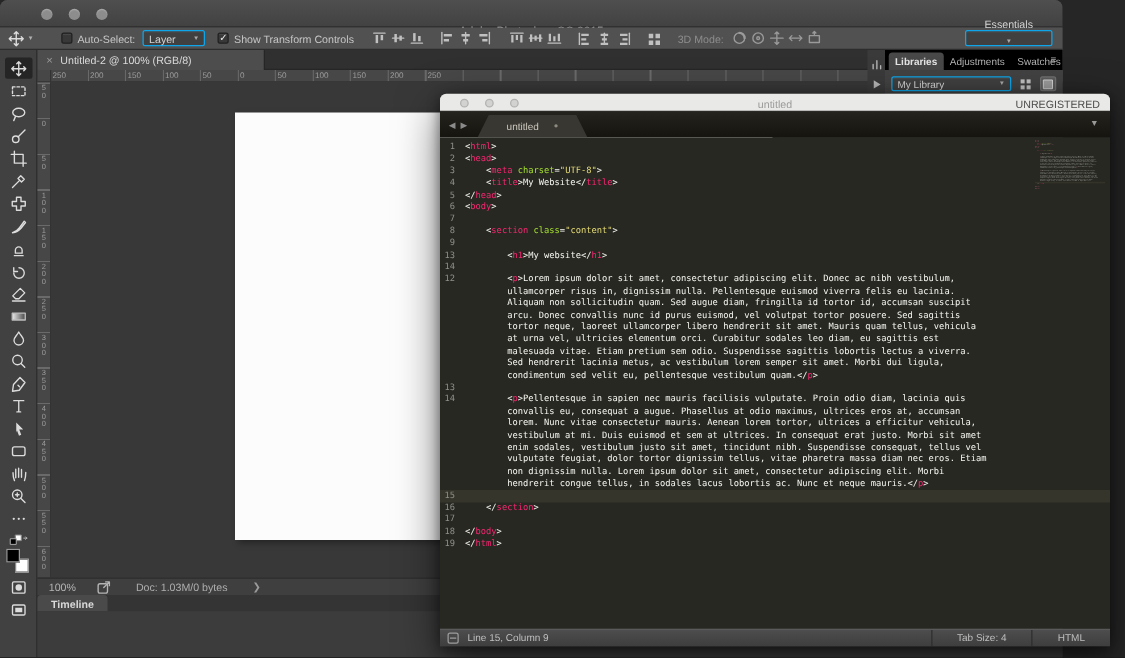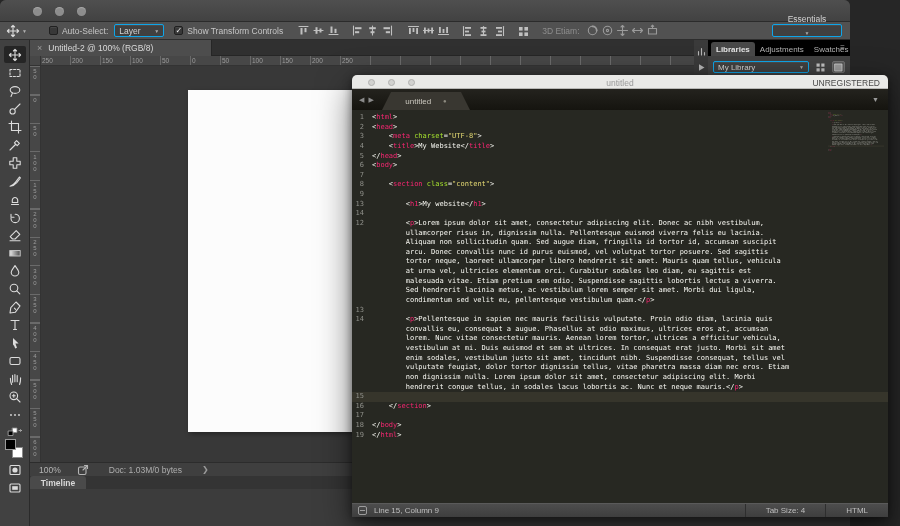--- a/index.html
+++ b/index.html
@@ -240,21 +240,21 @@
           </span>
         </span>
       <span class="opt-grid" id="opt-grid-icon">
           <svg width="13" height="12" viewBox="0 0 13 12" fill="none" stroke="#dcdcdc" stroke-width="1.1" stroke-linecap="round" stroke-linejoin="round">
             <rect x="2" y="2" width="3.6" height="3.6" fill="#c0c0c0" stroke="none"></rect>
             <rect x="7.4" y="2" width="3.6" height="3.6" fill="#c0c0c0" stroke="none"></rect>
             <rect x="2" y="7.4" width="3.6" height="3.6" fill="#c0c0c0" stroke="none"></rect>
             <rect x="7.4" y="7.4" width="3.6" height="3.6" fill="#c0c0c0" stroke="none"></rect>
           </svg>
         </span>
-      <span class="mode-label" style="margin-left:12px">3D Etiam:</span>
+      <span class="mode-label" style="margin-left:12px">3D Mode:</span>
       <span id="mode-icons" style="margin-left:6px">
           <span>
             <svg width="13" height="13" viewBox="0 0 13 13" fill="none" stroke="#9a9a9a" stroke-width="1.1" stroke-linecap="round" stroke-linejoin="round">
               <circle cx="6.5" cy="6.5" r="4.2"></circle>
               <path d="M6.5 2.3a4.2 4.2 0 014.2 4.2" stroke-width="1.8"></path>
             </svg>
           </span>
           <span>
             <svg width="13" height="13" viewBox="0 0 13 13" fill="none" stroke="#9a9a9a" stroke-width="1.1" stroke-linecap="round" stroke-linejoin="round">
               <circle cx="6.5" cy="6.5" r="4.2"></circle>

